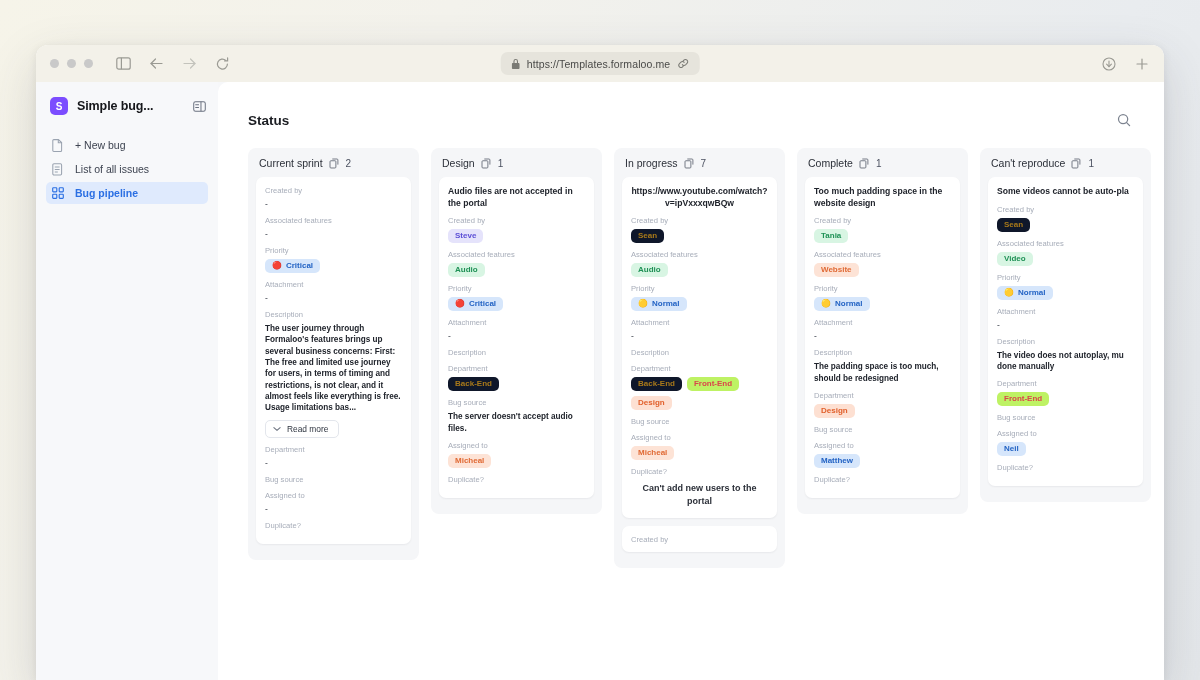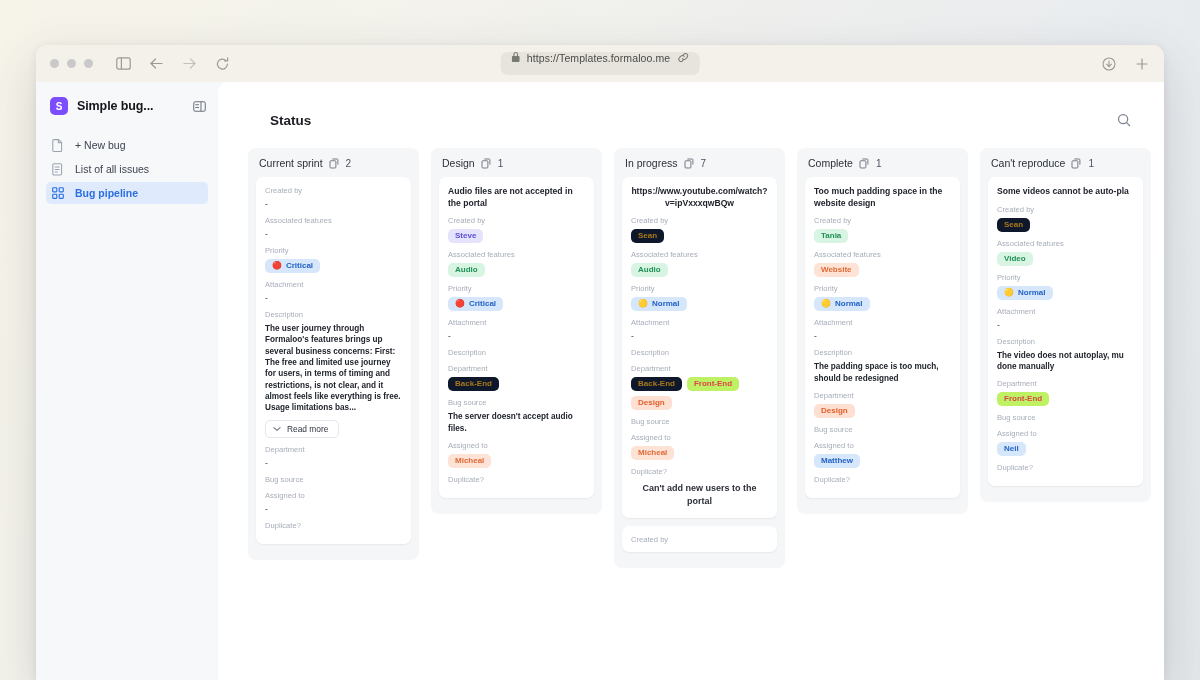--- a/index.html
+++ b/index.html
@@ -66,21 +66,21 @@
   .urlbar {
     position: absolute;
     left: 50%;
     transform: translateX(-50%);
     top: 7px;
     height: 23px;
     min-width: 178px;
     background: #e6e4dc;
     border-radius: 7px;
     display: flex;
-    align-items: flex-start;
+    align-items: center;
     gap: 7px;
     padding: 0 11px;
   }
   .url-text {
     font-size: 10.5px;
     color: #4a4a48;
     letter-spacing: 0.1px;
     white-space: nowrap;
   }
   .lock-ico, .link-ico { color: #7a7a74; display: flex; }
@@ -158,21 +158,20 @@
   .content-head {
     display: flex;
     align-items: center;
     padding-right: 28px;
     margin-bottom: 16px;
   }
   .page-title {
     font-size: 13.5px;
     font-weight: bold;
     color: #1b1d22;
-    margin-left: 22px;
   }
   .search-btn {
     margin-left: auto;
     width: 24px; height: 24px;
     display: flex; align-items: center; justify-content: center;
     color: #7c838f;
     border-radius: 5px;
     cursor: pointer;
   }
 

